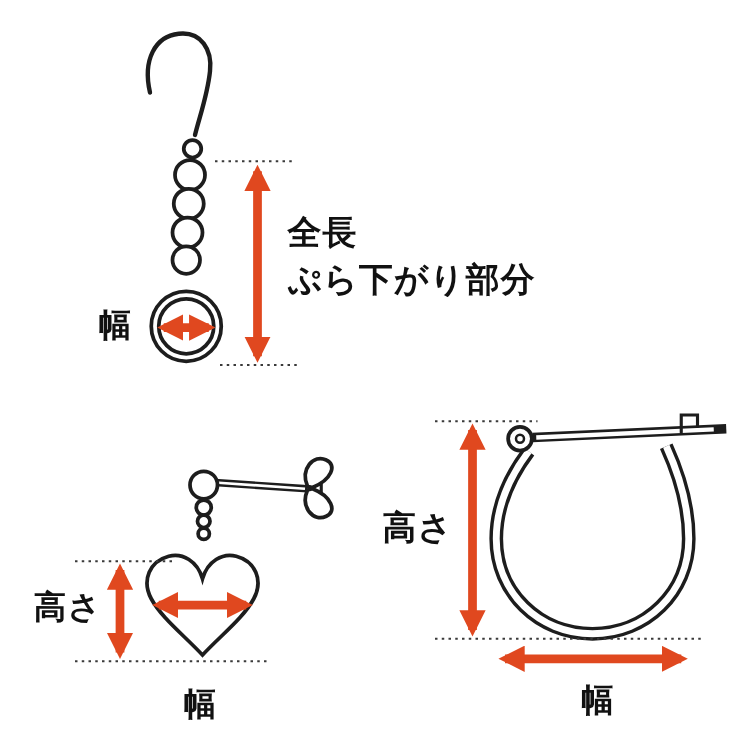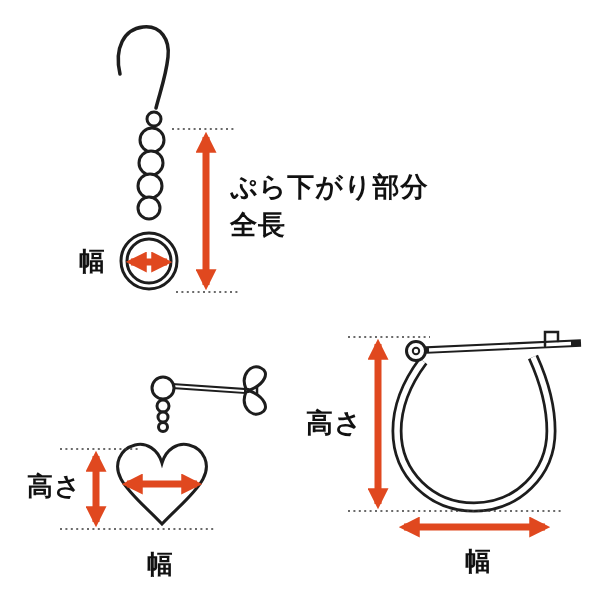--- a/index.html
+++ b/index.html
@@ -114,22 +114,22 @@
 
     <g>
       <line class="dotted" x1="348" y1="337" x2="430" y2="337"></line>
       <line class="dotted" x1="348" y1="511" x2="562" y2="511"></line>
     </g>
     <line class="arrow" x1="378" y1="344" x2="378" y2="504"></line>
     <line class="arrow" x1="404" y1="527" x2="545" y2="527"></line>
   </svg>
 
   <div class="label lb-hang">
+    <div>全長</div>
     <div>ぷら下がり部分</div>
-    <div>全長</div>
   </div>
   <div class="label lb-hangw">幅</div>
   <div class="label lb-hearth">高さ</div>
   <div class="label lb-heartw">幅</div>
   <div class="label lb-hooph">高さ</div>
   <div class="label lb-hoopw">幅</div>
 
 </div>
 
 </body></html>

